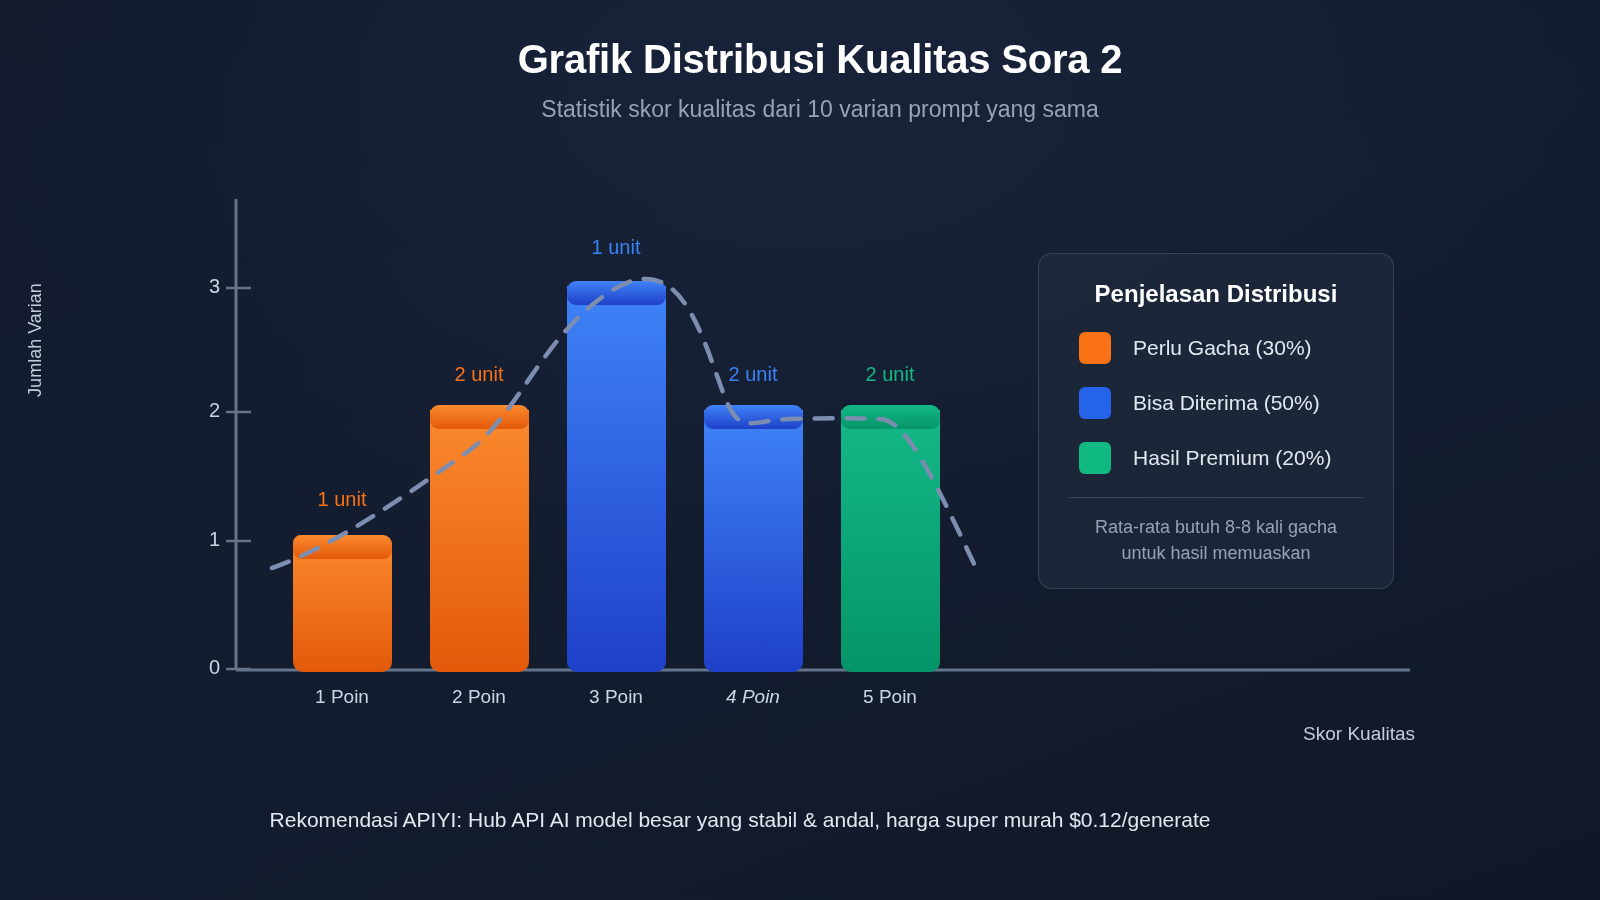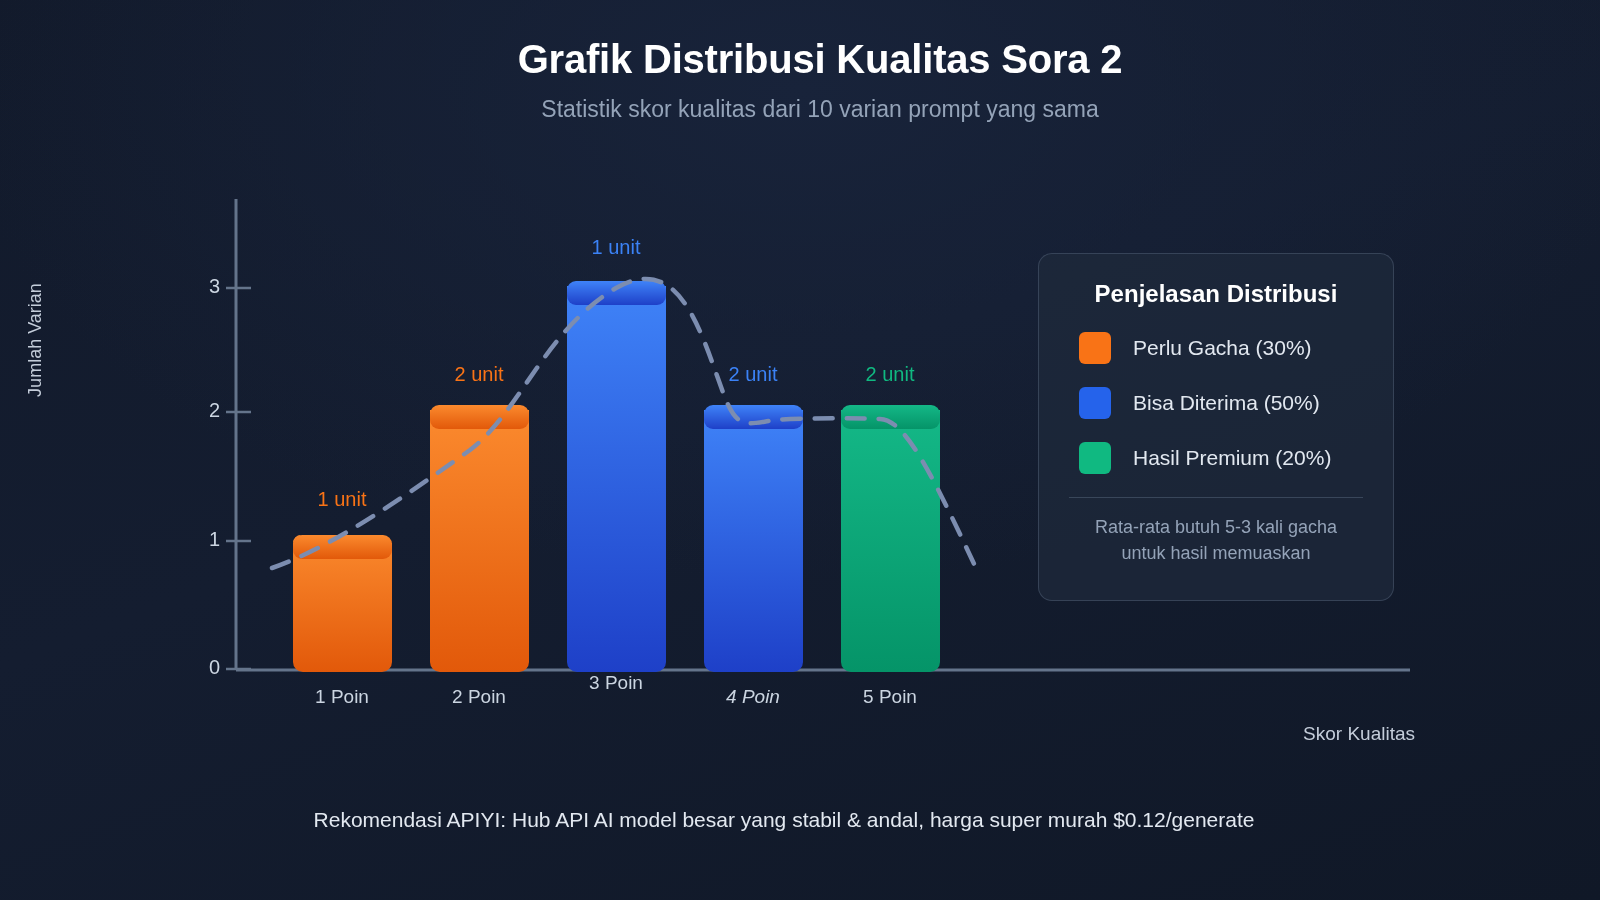--- a/index.html
+++ b/index.html
@@ -100,21 +100,21 @@
     font-weight: normal;
   }
 
   
   .legend-card {
     position: absolute;
     left: 1038px;
     top: 253px;
     width: 356px;
     box-sizing: border-box;
-    padding: 24px 26px 34px 26px;
+    padding: 24px 26px 22px 26px;
     background: rgba(30, 41, 59, 0.72);
     border: 1px solid rgba(100, 116, 139, 0.38);
     border-radius: 14px;
   }
   .legend-title {
     font-size: 24px;
     font-weight: bold;
     color: #ffffff;
     text-align: center;
     margin: 2px 0 24px 0;
@@ -150,21 +150,20 @@
 
   
   .footer-note {
     position: absolute;
     left: 0;
     top: 808px;
     width: 1480px;
     text-align: center;
     font-size: 21px;
     color: #e2e8f0;
-    padding-left: 44px;
   }
 </style>
 </head>
 <body>
 
 <div id="root">
 
   <div class="header">
     <h1 class="chart-title">Grafik Distribusi Kualitas Sora 2</h1>
     <p class="chart-subtitle">Statistik skor kualitas dari 10 varian prompt yang sama</p>
@@ -227,21 +226,21 @@
     <div class="tick-label-y" style="left:180px; top:656px;">0</div>
 
     <div class="bar-value-label" style="left:262px; top:488px; color:#f97316;">1 unit</div>
     <div class="bar-value-label" style="left:399px; top:363px; color:#f97316;">2 unit</div>
     <div class="bar-value-label" style="left:536px; top:236px; color:#3b82f6;">1 unit</div>
     <div class="bar-value-label" style="left:673px; top:363px; color:#3b82f6;">2 unit</div>
     <div class="bar-value-label" style="left:810px; top:363px; color:#10b981;">2 unit</div>
 
     <div class="tick-label-x" style="left:267px; top:686px;">1 Poin</div>
     <div class="tick-label-x" style="left:404px; top:686px;">2 Poin</div>
-    <div class="tick-label-x" style="left:541px; top:672px;">3 Poin</div>
+    <div class="tick-label-x" style="left:541px; top:686px;">3 Poin</div>
     <div class="tick-label-x" style="left:678px; top:686px;font-style:italic;">4 Poin</div>
     <div class="tick-label-x" style="left:815px; top:686px;">5 Poin</div>
 
     <div class="x-axis-title">Skor Kualitas</div>
   </div>
 
   <div class="legend-card">
     <div class="legend-title">Penjelasan Distribusi</div>
 
     <div class="legend-row">
@@ -255,20 +254,20 @@
     </div>
 
     <div class="legend-row">
       <span class="legend-swatch" style="background:#10b981;"></span>
       <span class="legend-label">Hasil Premium (20%)</span>
     </div>
 
     <div class="legend-divider"></div>
 
     <div class="legend-note">
-      <div>Rata-rata butuh 5-3 kali gacha</div>
+      <div>Rata-rata butuh 8-8 kali gacha</div>
       <div>untuk hasil memuaskan</div>
     </div>
   </div>
 
   <div class="footer-note">Rekomendasi APIYI: Hub API AI model besar yang stabil &amp; andal, harga super murah $0.12/generate</div>
 
 </div>
 
 </body></html>

